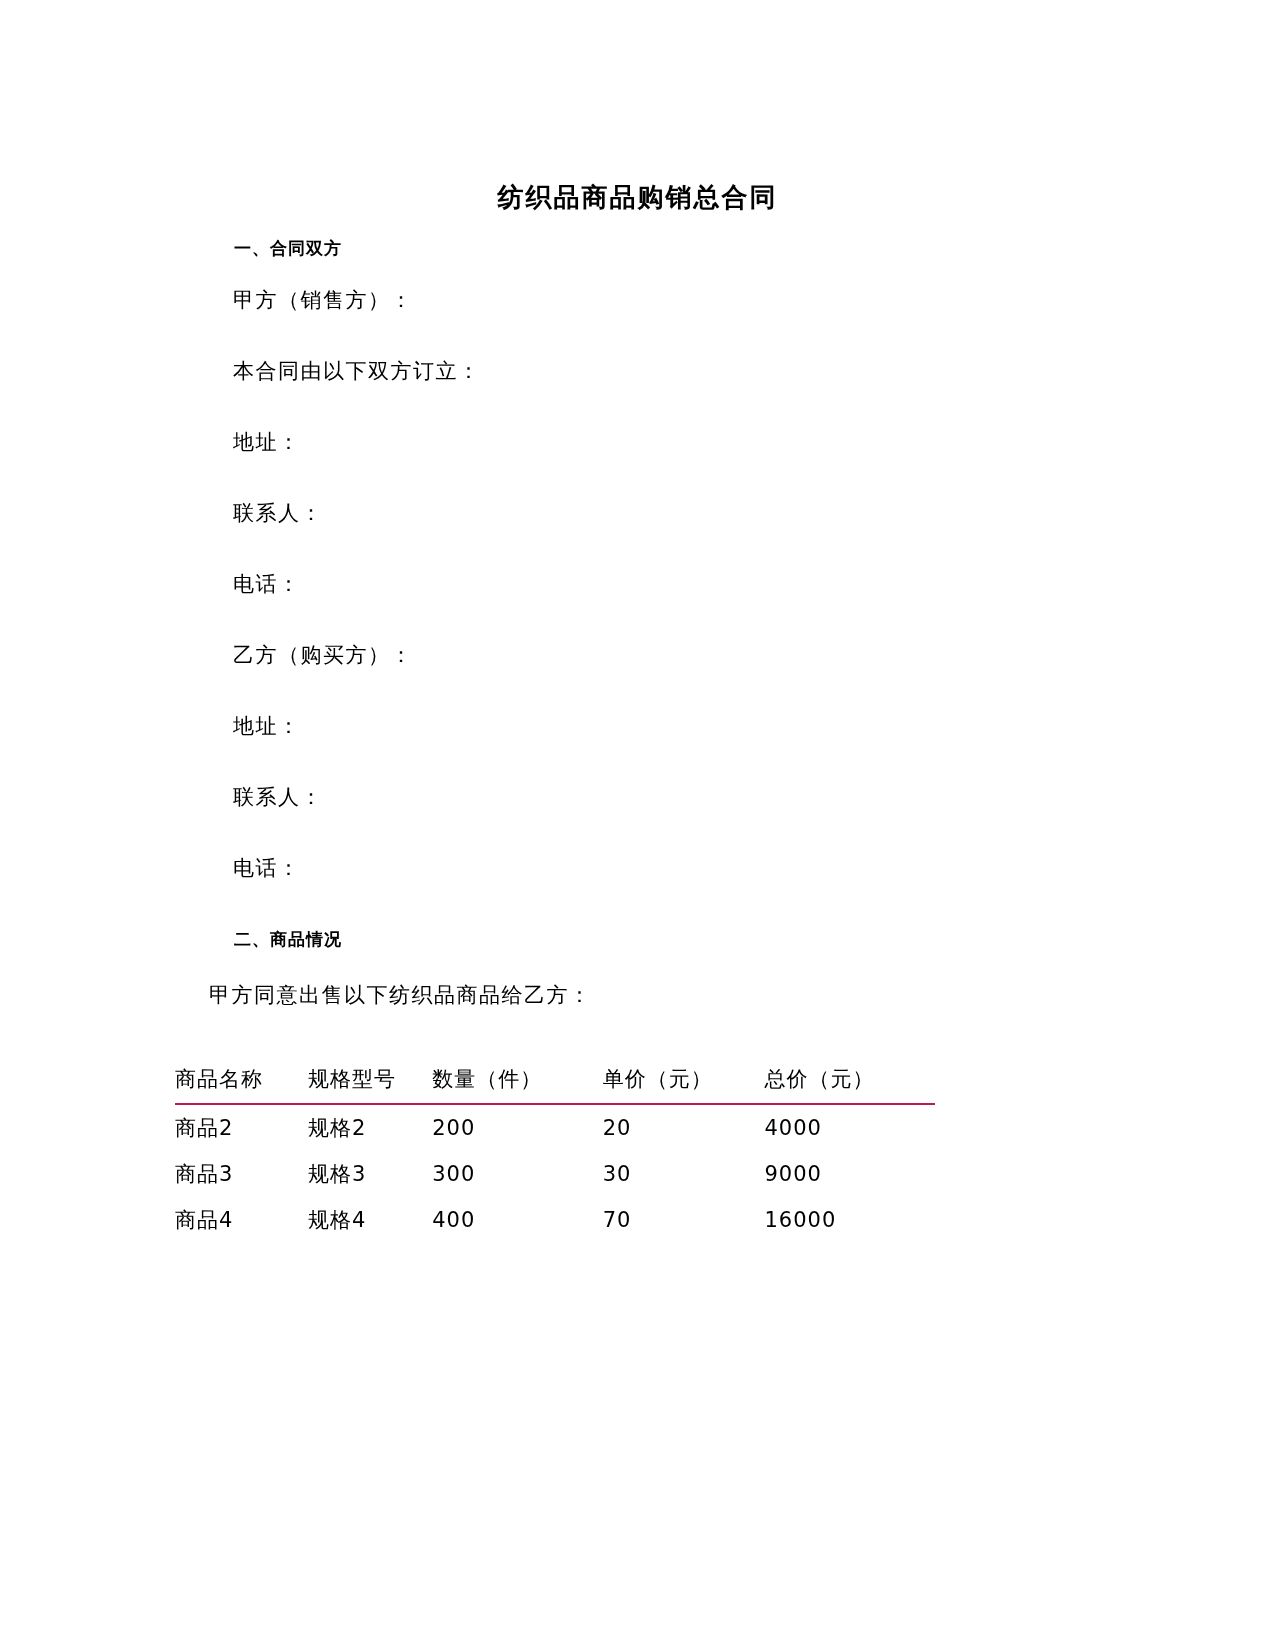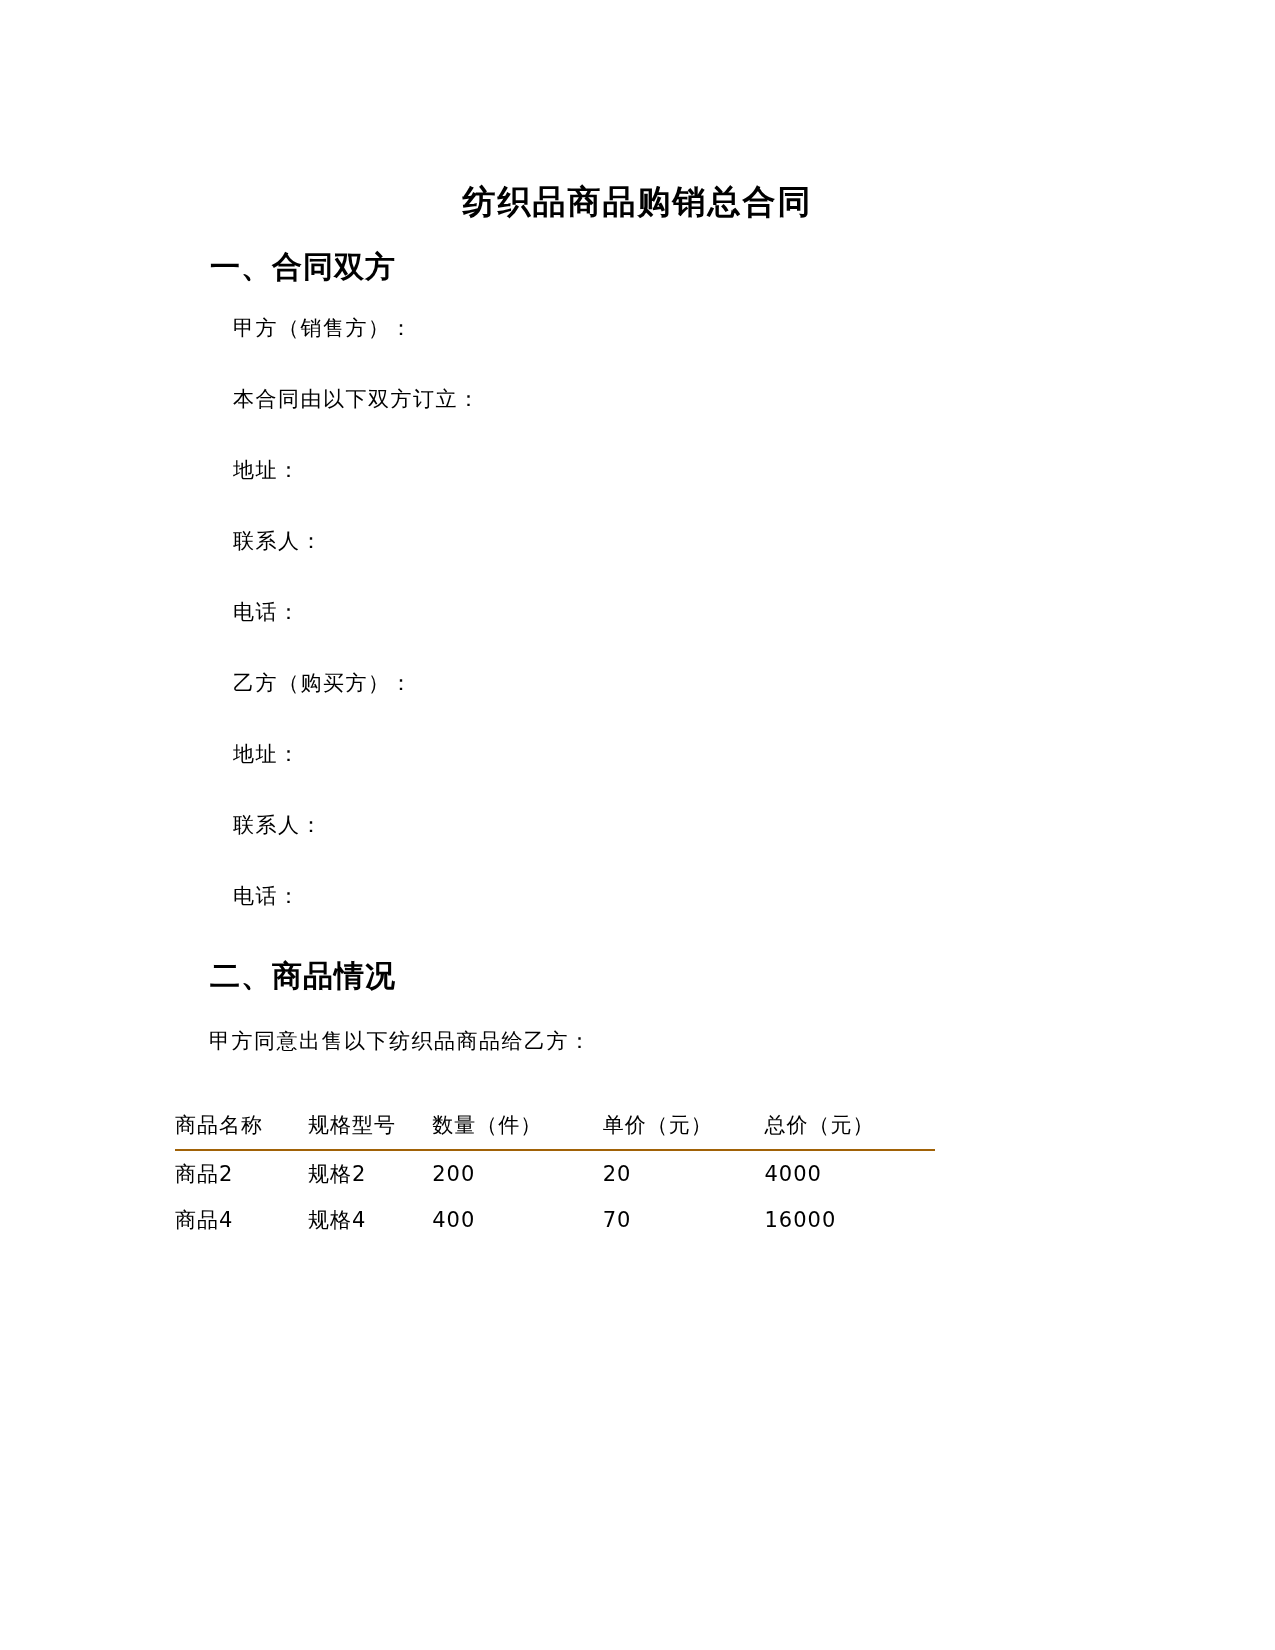--- a/index.html
+++ b/index.html
@@ -16,31 +16,31 @@
     overflow: hidden;
   }
   .page {
     box-sizing: border-box;
     width: 1275px;
     min-height: 1650px;
     padding: 150px 175px 100px 175px;
   }
   .doc-title {
     text-align: center;
-    font-size: 33px;
+    font-size: 26px;
     font-weight: bold;
     letter-spacing: 2px;
     margin: 30px 0 22px 0;
     font-family: "DejaVu Sans", "Liberation Sans", sans-serif;
   }
   .section-heading {
-    font-size: 30px;
+    font-size: 17px;
     font-weight: bold;
     letter-spacing: 1px;
-    margin: 18px 0 26px 35px;
+    margin: 18px 0 26px 59px;
     font-family: "DejaVu Sans", "Liberation Sans", sans-serif;
   }
   .section-heading.second {
     margin-top: 46px;
     margin-bottom: 30px;
   }
   .para {
     font-size: 21px;
     letter-spacing: 1.5px;
     margin: 0 0 43px 58px;
@@ -56,21 +56,21 @@
     margin-left: 0px;
     width: 760px;
     font-family: "DejaVu Sans", "Liberation Sans", sans-serif;
     font-size: 21px;
   }
   table.goods thead th {
     text-align: left;
     font-weight: 400;
     letter-spacing: 1px;
     padding: 4px 0 10px 0;
-    border-bottom: 2px solid #a16207;
+    border-bottom: 2px solid #be185d;
     white-space: nowrap;
   }
   table.goods tbody td {
     text-align: left;
     padding: 9px 0 9px 0;
     letter-spacing: 1px;
     white-space: nowrap;
   }
   table.goods th.c0, table.goods td.c0 { width: 140px; }
   table.goods th.c1, table.goods td.c1 { width: 130px; }
@@ -113,20 +113,27 @@
     </thead>
     <tbody>
       <tr>
         <td class="c0">商品2</td>
         <td class="c1">规格2</td>
         <td class="c2">200</td>
         <td class="c3">20</td>
         <td class="c4">4000</td>
       </tr>
       <tr>
+        <td class="c0">商品3</td>
+        <td class="c1">规格3</td>
+        <td class="c2">300</td>
+        <td class="c3">30</td>
+        <td class="c4">9000</td>
+      </tr>
+      <tr>
         <td class="c0">商品4</td>
         <td class="c1">规格4</td>
         <td class="c2">400</td>
         <td class="c3">70</td>
         <td class="c4">16000</td>
       </tr>
     </tbody>
   </table>
 
 </div>

